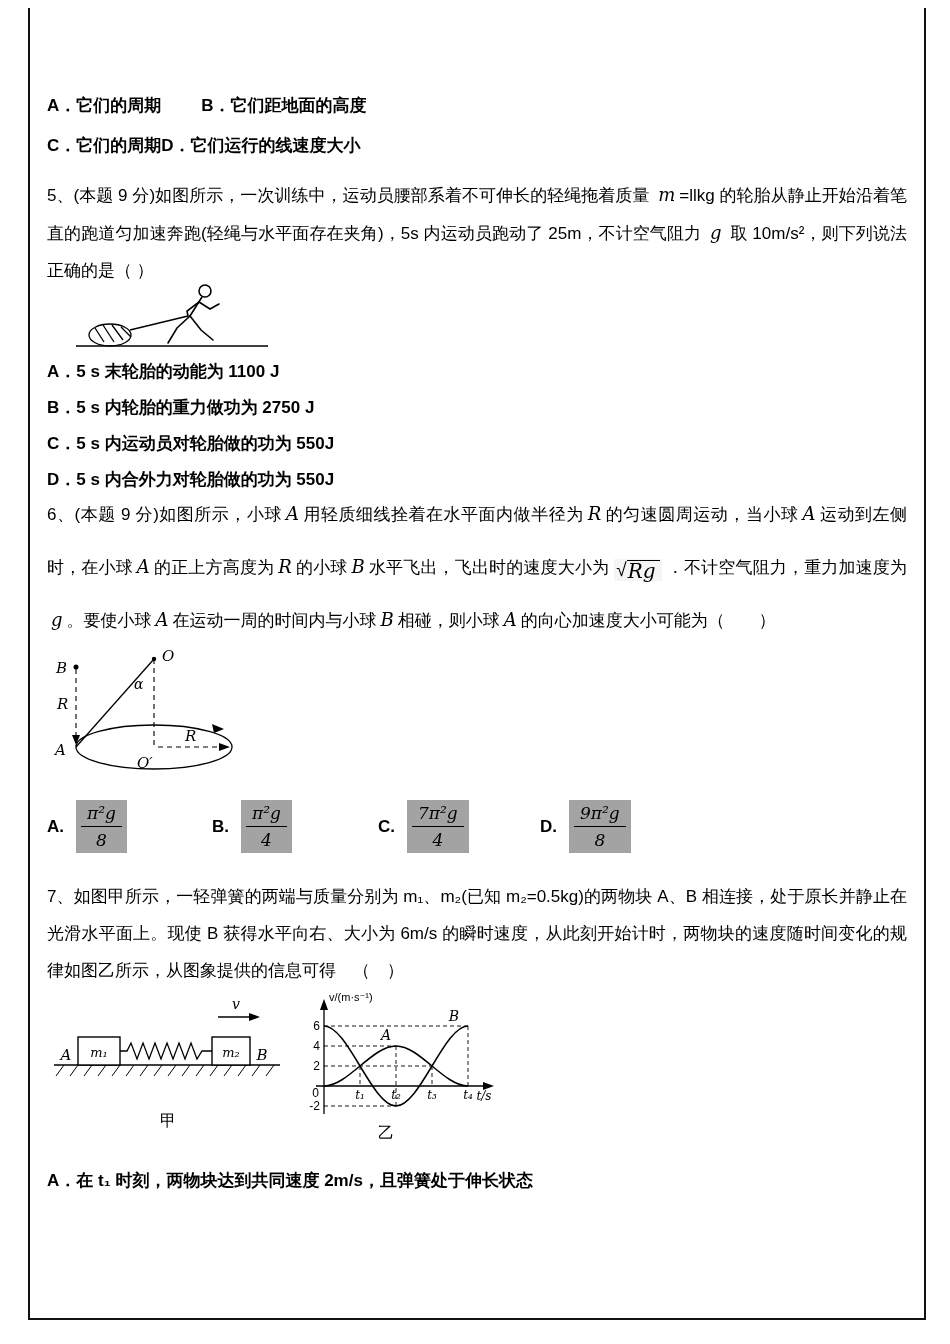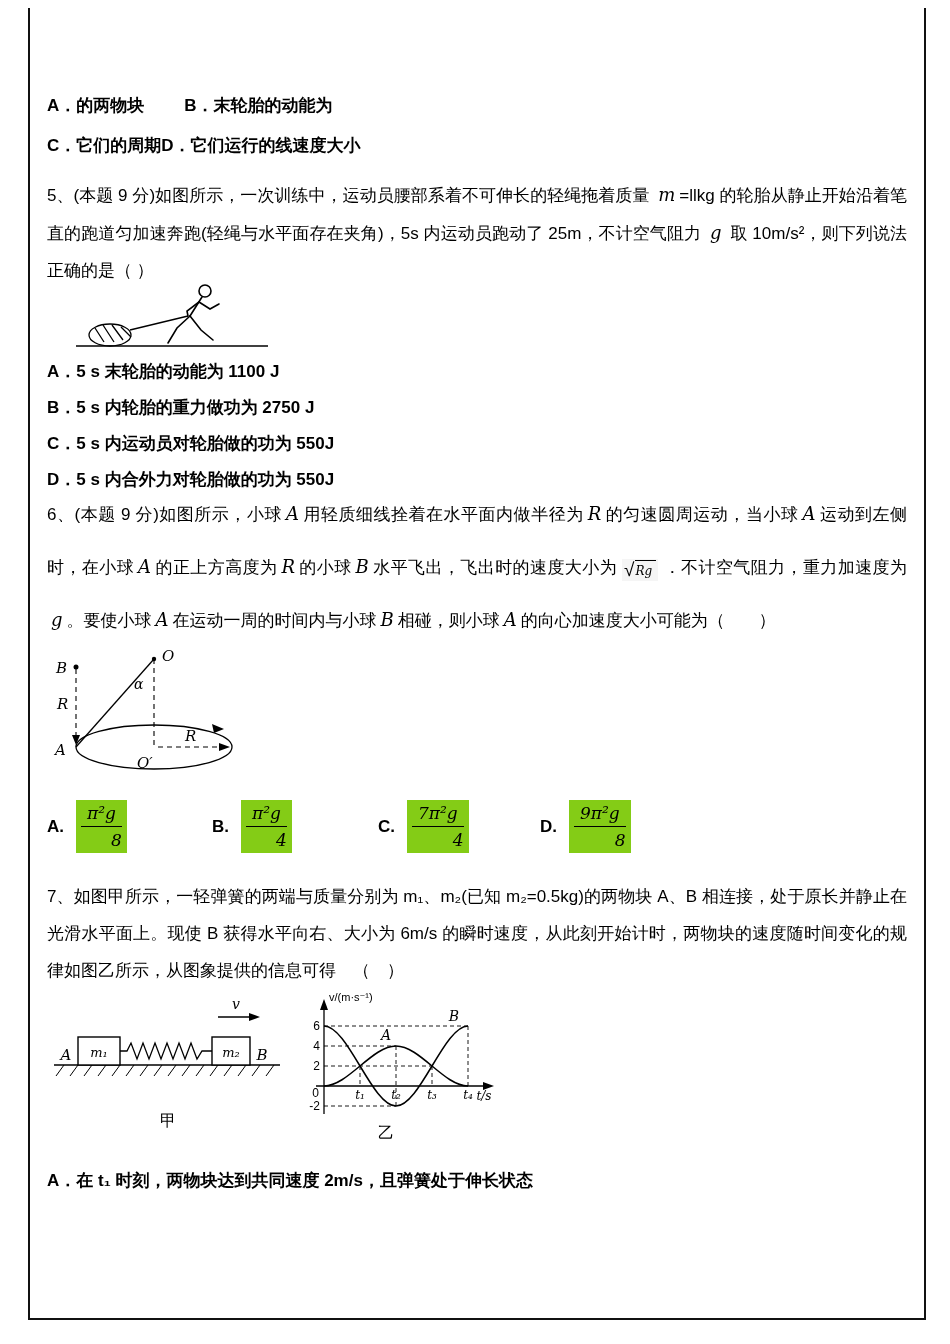--- a/index.html
+++ b/index.html
@@ -19,42 +19,42 @@
   .gap-lg{margin-right:40px;}
   .gap-md{}
   .mvar{
     font-family:"DejaVu Serif","Liberation Serif",serif;font-style:italic;
     font-size:18px;margin:0 4px;
   }
   .radical{display:inline-flex;align-items:flex-start;margin:0 5px;background:#f5f5f5;vertical-align:-3px;padding:1px 2px;}
   .rad-sign{font-size:19px;line-height:19px;}
   .rad-body{
     border-top:1.5px solid #000;font-family:"DejaVu Serif","Liberation Serif",serif;
-    font-style:italic;font-size:12px;line-height:18px;padding:1px 4px 0 1px;
+    font-style:italic;font-size:20px;line-height:18px;padding:1px 4px 0 1px;
   }
   .fig{position:absolute;}
   .q6opt{position:absolute;top:0;display:flex;align-items:center;}
   .opt-label{font-weight:bold;font-size:17px;margin-right:12px;}
   .frac{
-    display:inline-block;text-align:right;background:#84cc16;padding:3px 5px;
+    display:inline-block;text-align:center;background:#a3a3a3;padding:3px 5px;
     font-family:"DejaVu Serif","Liberation Serif",serif;font-style:italic;font-size:17px;
   }
   .frac-num{display:block;border-bottom:1.5px solid #000;padding:0 6px 3px;}
   .frac-den{display:block;padding-top:3px;}
   svg text{fill:#000;}
   .st-it{font-family:"DejaVu Serif","Liberation Serif",serif;font-style:italic;}
 </style>
 </head>
 <body>
 
 <div class="page">
   <div class="frame"></div>
 
   <div class="txt bold" style="top:94px;">
-    <span class="gap-lg">A．的两物块</span><span>B．末轮胎的动能为</span>
+    <span class="gap-lg">A．它们的周期</span><span>B．它们距地面的高度</span>
   </div>
   <div class="txt bold" style="top:134px;">
     <span class="gap-md">C．它们的周期</span><span>D．它们运行的线速度大小</span>
   </div>
 
   <div class="txt lh-md" style="top:176px;">5、(本题 9 分)如图所示，一次训练中，运动员腰部系着不可伸长的轻绳拖着质量 <span class="mvar">m</span>=llkg 的轮胎从静止开始沿着笔直的跑道匀加速奔跑(轻绳与水平面存在夹角)，5s 内运动员跑动了 25m，不计空气阻力 <span class="mvar">g</span> 取 10m/s²，则下列说法正确的是（ ）</div>
 
   <svg class="fig" style="left:40px;top:272px;" width="230" height="80" viewBox="0 0 230 80">
     <line x1="36" y1="74" x2="228" y2="74" stroke="#000" stroke-width="1.5"></line>
     <g stroke="#000" stroke-width="1.3" fill="none">

